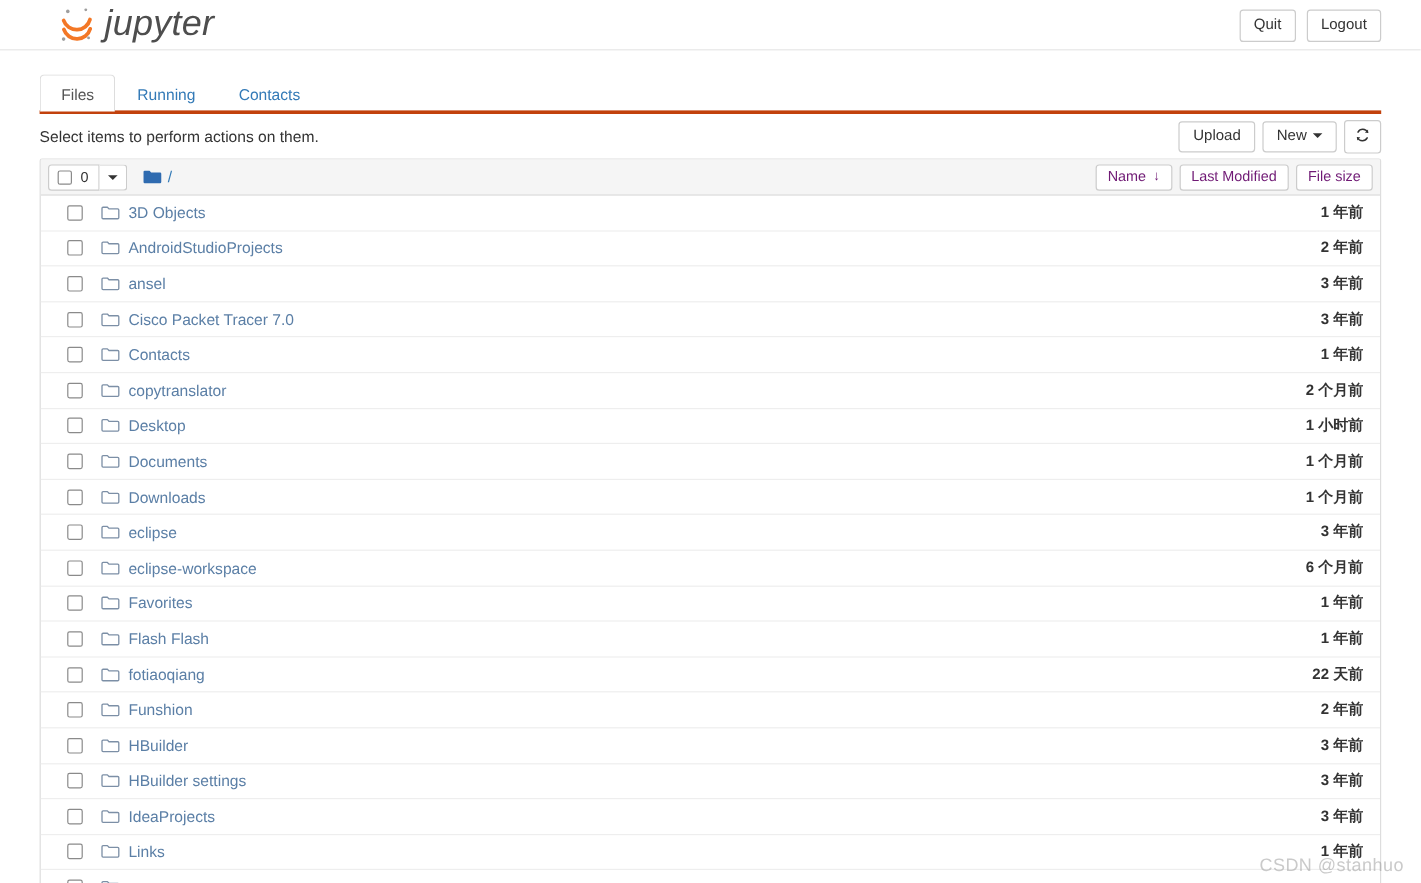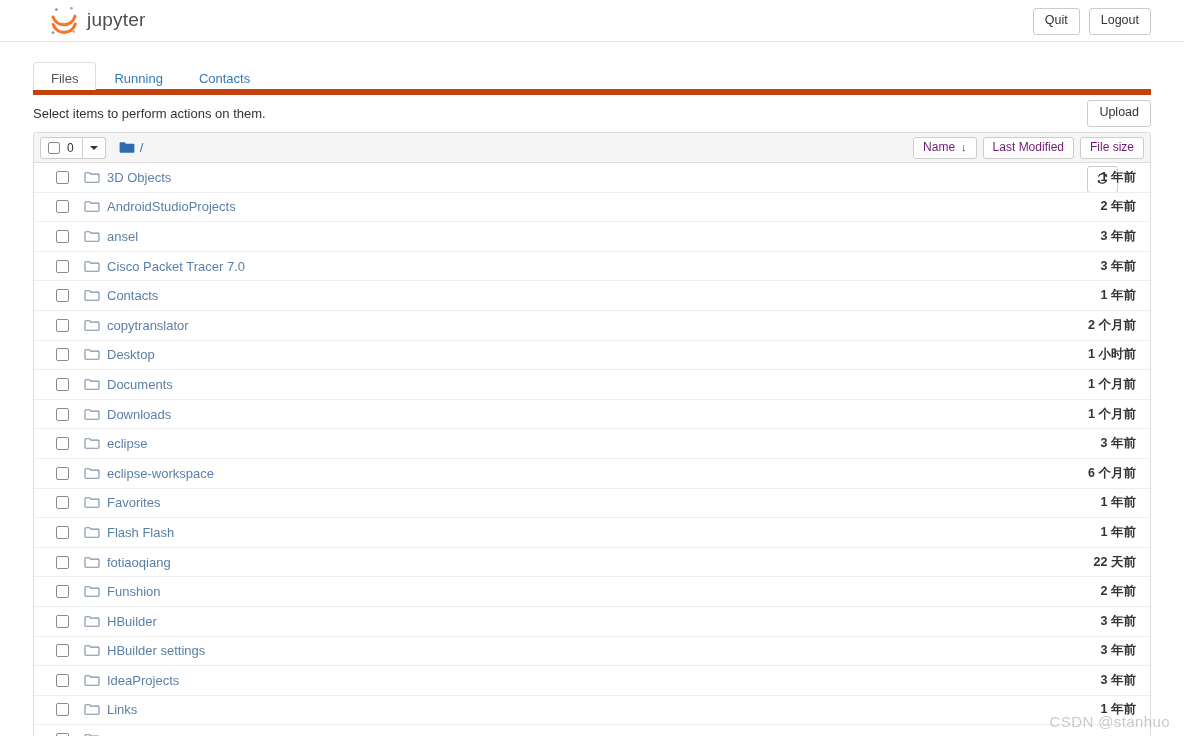--- a/index.html
+++ b/index.html
@@ -26,26 +26,27 @@
     display: flex; align-items: center;
     height: 38px;
   }
   .logo {
     position: relative;
     width: 34px; height: 34px;
     margin-right: 6px;
   }
   .logo svg { display: block; }
   .brand-name {
-    font-size: 19px;
+    font-size: 30px;
     color: #4e4e4e;
     font-weight: 400;
     letter-spacing: .2px;
     line-height: 1;
     padding-bottom: 3px;
+    font-style: italic;
   }
   .header-actions {
     position: absolute;
     right: 33px; top: 8px;
     display: flex; gap: 9px;
   }
   .btn {
     font-family: "Liberation Sans", sans-serif;
     font-size: 12.5px;
     color: #333;
@@ -61,21 +62,21 @@
   
   .tabbar {
     position: relative;
     margin: 0 33px;
     padding-top: 20px;
   }
   .tabs {
     display: flex;
     list-style: none;
     margin: 0; padding: 0;
-    border-bottom: 6px solid #c2410c;
+    border-bottom: 3px solid #c2410c;
     height: 33px;
   }
   .tab {
     padding: 8px 17px 7px;
     font-size: 13px;
     color: #337ab7;
     cursor: pointer;
     border: 1px solid transparent;
     border-bottom: none;
     margin-bottom: -1px;
@@ -98,23 +99,22 @@
     align-items: center;
   }
   .toolbar-msg {
     font-size: 13px;
     color: #333333;
   }
   .toolbar-right {
     position: absolute;
     right: 0; top: 5px;
     display: flex;
-    align-items: flex-start;
+    align-items: center;
     gap: 6px;
-    flex-direction: column;
   }
   .caret {
     display: inline-block;
     width: 0; height: 0;
     margin-left: 5px;
     vertical-align: 1.5px;
     border-left: 4px solid transparent;
     border-right: 4px solid transparent;
     border-top: 4px solid #333;
   }

